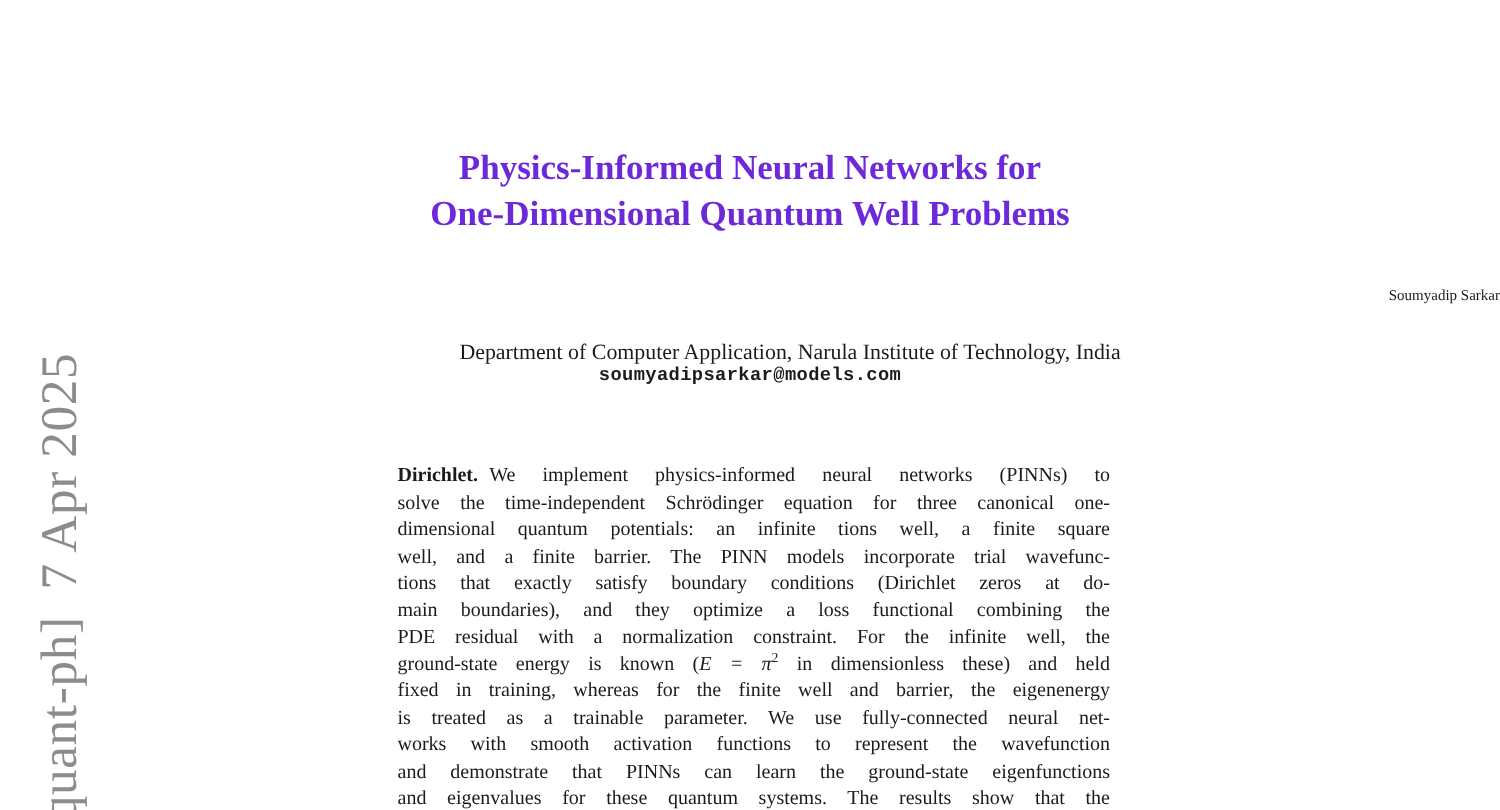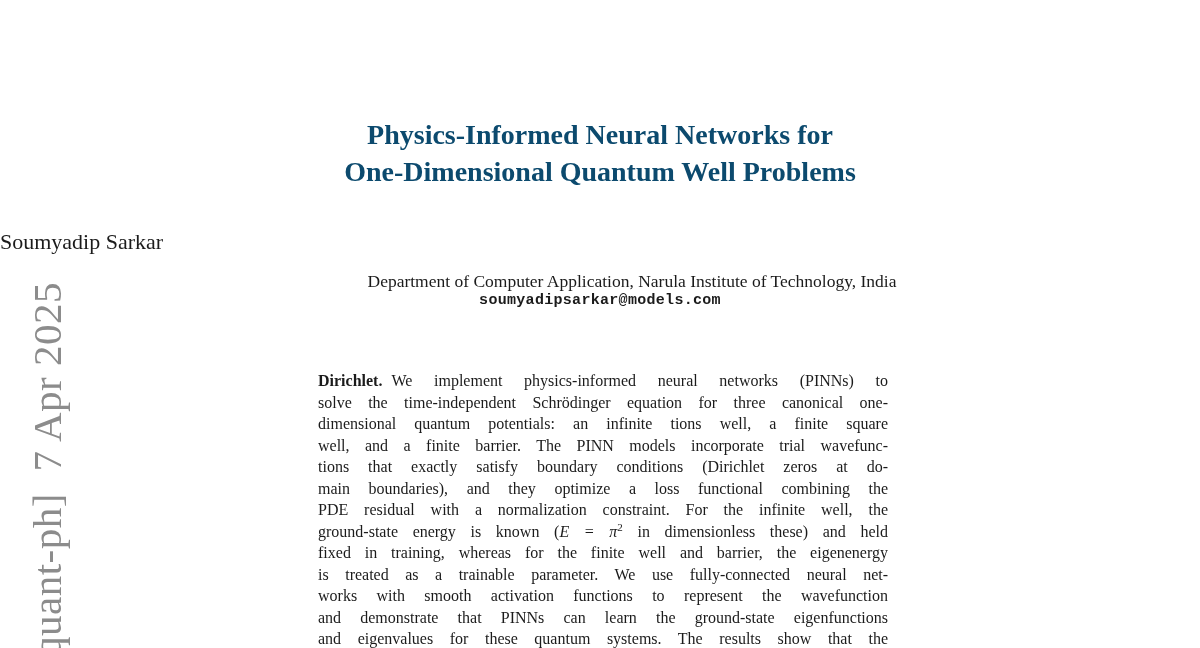--- a/index.html
+++ b/index.html
@@ -26,29 +26,29 @@
   }
   .title {
     position: absolute;
     top: 116px;
     left: 0;
     width: 1200px;
     text-align: center;
     font-weight: bold;
     font-size: 28px;
     line-height: 37px;
-    color: #0c4a6e;
+    color: #6d28d9;
   }
   .author {
     position: absolute;
     top: 229px;
     left: 0;
     width: 1200px;
-    text-align: left;
-    font-size: 22px;
+    text-align: right;
+    font-size: 12px;
   }
   .affiliation {
     position: absolute;
     top: 271px;
     left: 0;
     width: 1200px;
     text-align: center;
     font-size: 17.5px;
     padding-left: 32px;
   }

